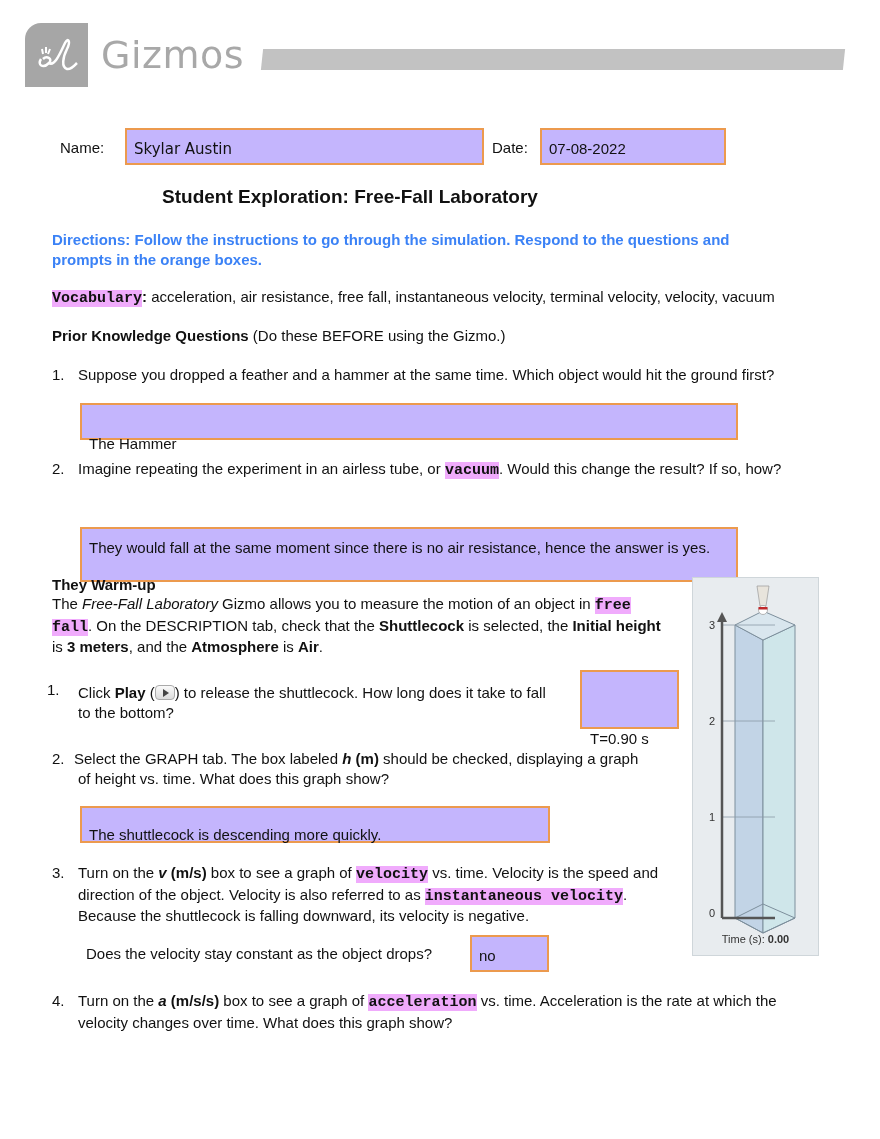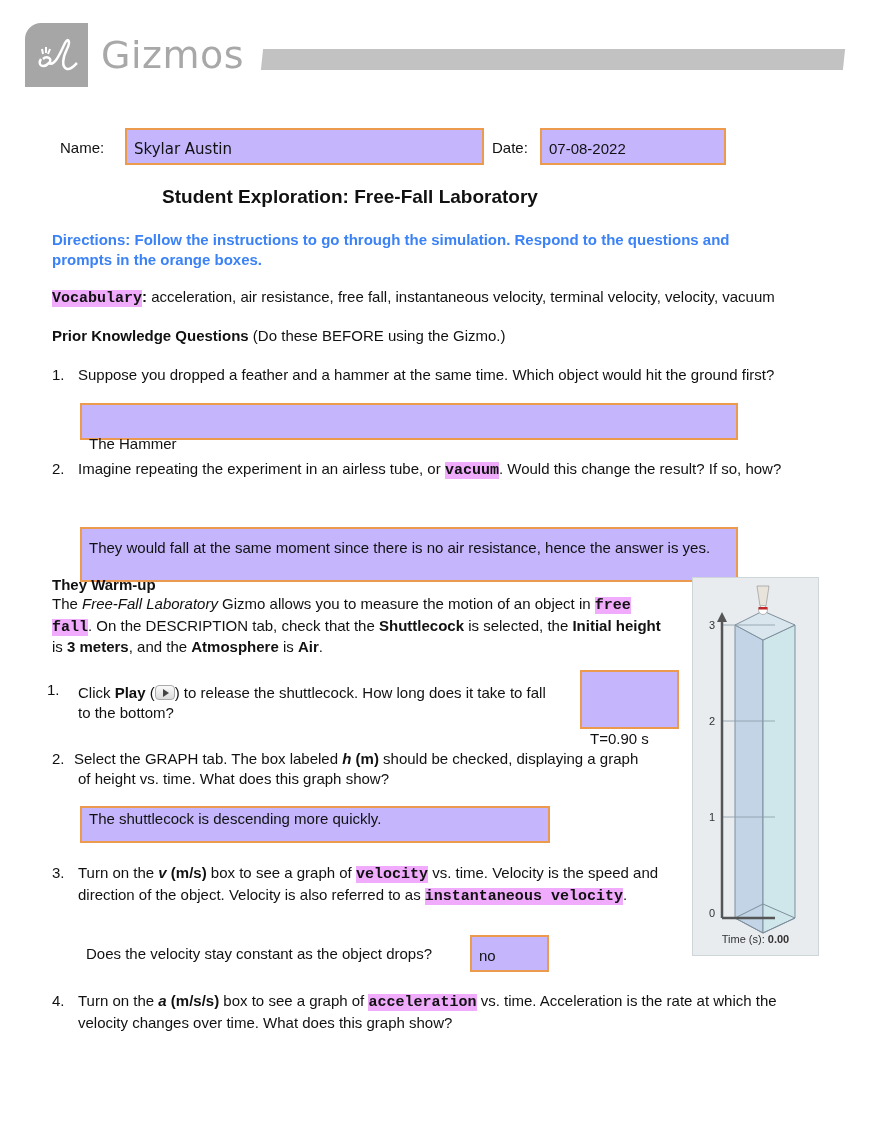--- a/index.html
+++ b/index.html
@@ -87,27 +87,27 @@
   <div class="abs ans" style="left:8px; top:9px;margin-top:48px;">T=0.90 s</div>
 </div>
 
 <div class="abs para" style="left:52px; top:749px; width:630px; height:40px;">
   <span class="num">2.</span>
   <div class="qtext" style="left:22px; width:610px;">
     <span>Select the GRAPH tab. The box labeled </span><b><i>h</i></b><b> (m)</b><span> should be checked, displaying a graph</span><br><span style="padding-left:4px;">of height vs. time. What does this graph show?</span>
   </div>
 </div>
 <div class="abs obox" style="left:80px; top:806px; width:470px; height:37px;">
-  <div class="abs ans" style="left:7px; top:1px;">The shuttlecock is descending more quickly.</div>
+  <div class="abs ans" style="left:7px; top:17px;">The shuttlecock is descending more quickly.</div>
 </div>
 
 <div class="abs para" style="left:52px; top:863px; width:630px; height:60px;">
   <span class="num">3.</span>
   <div class="qtext" style="width:610px;">
-    <span>Turn on the </span><b><i>v</i></b><b> (m/s)</b><span> box to see a graph of </span><span class="hl">velocity</span><span> vs. time. Velocity is the speed and</span><br><span>direction of the object. Velocity is also referred to as </span><span class="hl">instantaneous velocity</span><span>.</span><br>
+    <span>Turn on the </span><b><i>v</i></b><b> (m/s)</b><span> box to see a graph of </span><span class="hl">velocity</span><span> vs. time. Velocity is the speed and</span><br><span>direction of the object. Velocity is also referred to as </span><span class="hl">instantaneous velocity</span><span>.</span><br><span>Because the shuttlecock is falling downward, its velocity is negative.</span>
   </div>
 </div>
 <div class="abs para" style="left:86px; top:944px;">Does the velocity stay constant as the object drops?</div>
 <div class="abs obox" style="left:470px; top:935px; width:79px; height:37px;">
   <div class="abs ans" style="left:7px; top:9px;">no</div>
 </div>
 
 <div class="abs para" style="left:52px; top:991px; width:800px; height:40px;">
   <span class="num">4.</span>
   <div class="qtext" style="width:760px;">

